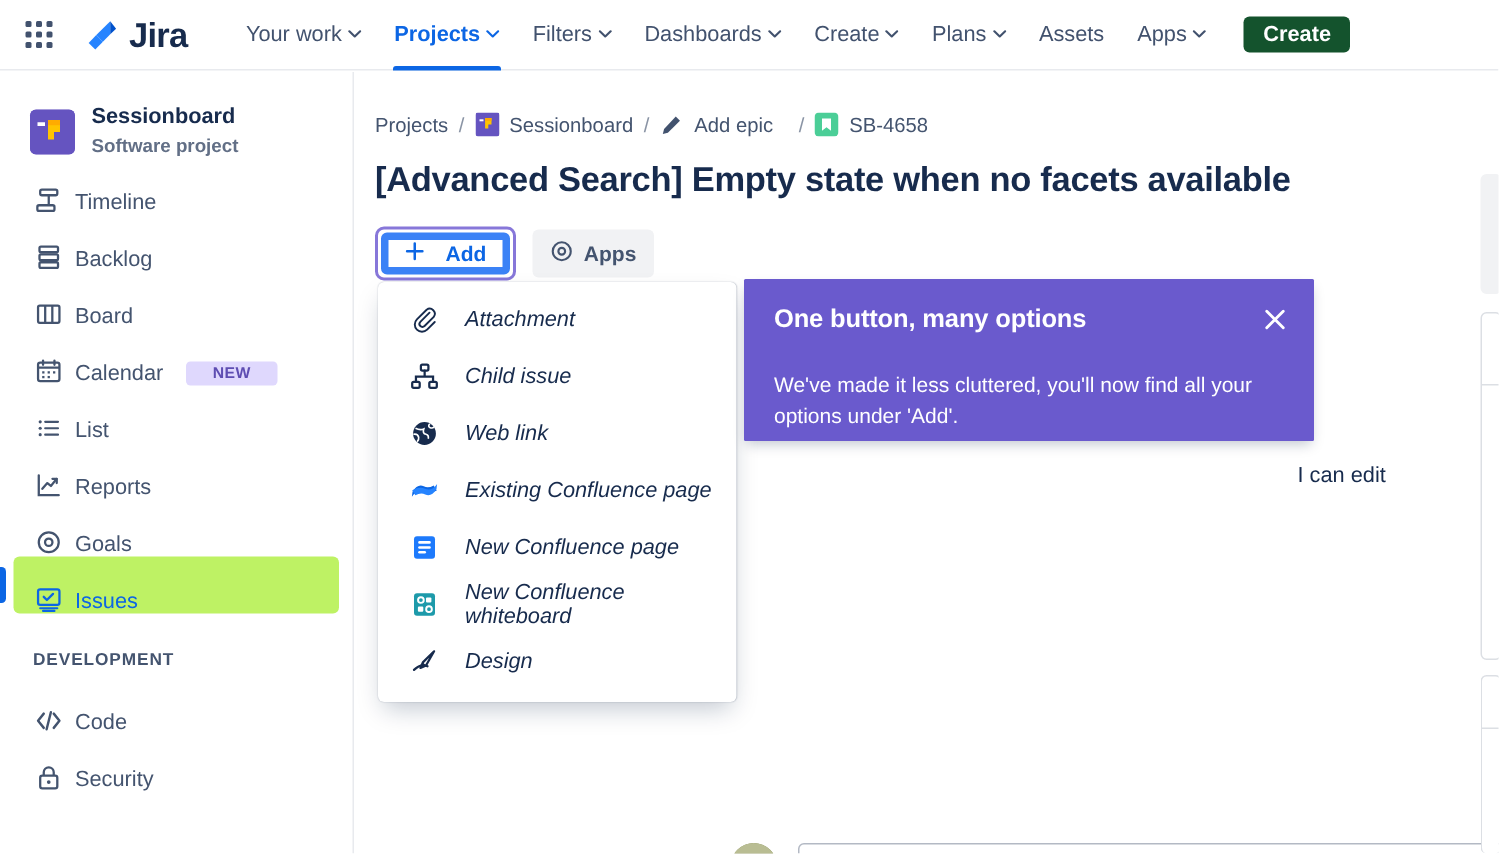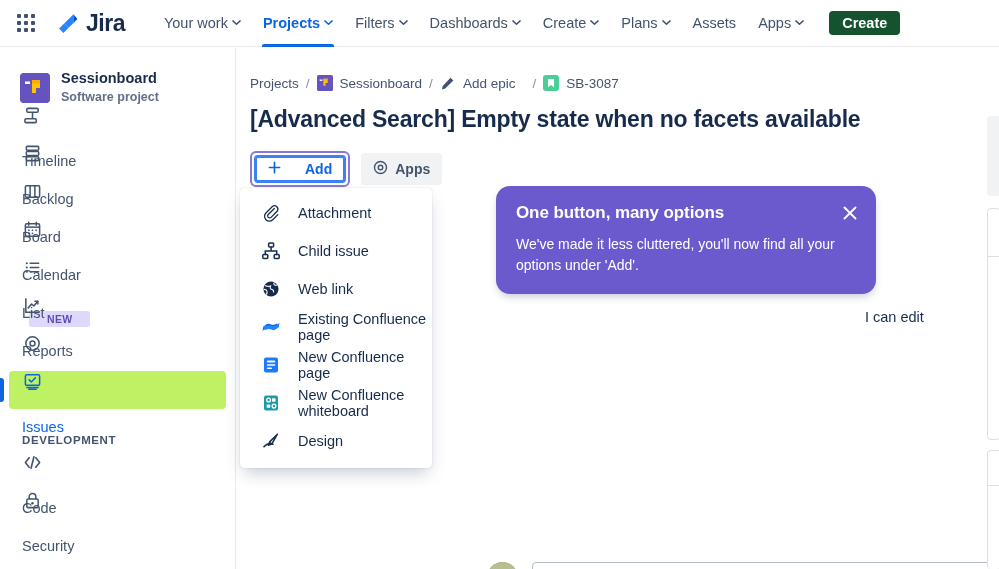--- a/index.html
+++ b/index.html
@@ -74,23 +74,23 @@
   }
   .proj-name { font-size: 14.5px; font-weight: 700; color: #172b4d; line-height: 16px; }
   .proj-sub { font-size: 12.5px; color: #626f86; line-height: 16px; margin-top: 3px; font-weight: bold;}
   .section-label {
     font-size: 11.5px; font-weight: 700; letter-spacing: 0.6px;
     color: #44546f; padding: 0 0 0 22px; margin-top: 25px; margin-bottom: 6px;
   }
   .nav-list { padding: 0 9px; }
   .side-item {
     position: relative;
-    display: flex; align-items: flex-start; gap: 28px;
+    display: flex; align-items: flex-end; gap: 8px;
     height: 38px; padding-left: 13px; border-radius: 4px;
-    font-size: 14.5px; color: #44546f; cursor: pointer; flex-direction: column;
+    font-size: 14.5px; color: #44546f; cursor: pointer;
   }
   .side-item .sicon { width: 20px; height: 20px; flex: none; display:flex; align-items:center; justify-content:center;}
   .side-item.selected { background: #bef264; color: #0c66e4; font-weight: 500; }
   .side-item.selected::before {
     content: ""; position: absolute; left: -9px; top: 7px;
     width: 4px; height: 24px; background: #0c66e4; border-radius: 0 3px 3px 0;
   }
   .badge-new {
     background: #dfd8fd; color: #5e4db2;
     font-size: 10.5px; font-weight: 700; letter-spacing: .3px;
@@ -114,61 +114,61 @@
     padding: 15px 0 0 13px;
     font-size: 23px; font-weight: 600; color: #172b4d;
     letter-spacing: -0.2px; white-space: nowrap;
   }
   .action-row { display: flex; align-items: center; gap: 11px; padding: 18px 0 0 13px; }
   .add-btn-wrap {
     border: 2px solid #8777d9; border-radius: 6px; padding: 2px;
     display: inline-block;
   }
   .add-btn {
-    display: flex; align-items: center; gap: 24px;
-    background: #fff; border: 3px solid #3b82f6; border-radius: 4px;
+    display: flex; align-items: center; gap: 14px;
+    background: #fff; border: 5px solid #3b82f6; border-radius: 4px;
     height: 28px; padding: 0 11px;
     color: #0c66e4; font-size: 14px; font-weight: 600;
     font-family: "Liberation Sans", sans-serif;
     cursor: pointer;
   }
   .apps-btn {
     display: flex; align-items: center; gap: 7px;
     background: #f1f2f4; border: none; border-radius: 4px;
     height: 32px; padding: 0 12px;
     color: #44546f; font-size: 14px; font-weight: 600;
     font-family: "Liberation Sans", sans-serif;
     cursor: pointer;
   }
 
   
   .dropdown {
-    position: absolute; left: 240px; top: 188px; width: 192px;
+    position: absolute; left: 252px; top: 188px; width: 239px;
     background: #fff; border-radius: 4px;
     box-shadow: 0 0 1px rgba(9,30,66,.31), 0 8px 16px -4px rgba(9,30,66,.25);
-    padding: 6px 0 8px 0; z-index: 30;
+    padding: 6px 0 8px 0; z-index: 30; font-style: italic;
   }
   .dd-item {
     display: flex; align-items: center; gap: 16px;
     height: 38px; padding-left: 20px;
     font-size: 14.5px; color: #172b4d; cursor: pointer;
   }
   .dd-ico { width: 22px; height: 22px; flex: none; display:flex;align-items:center;justify-content:center;}
 
   
   .tooltip {
     position: absolute; left: 496px; top: 186px;
     width: 380px; height: 108px;
     background: #6a5acd; color: #fff;
-    border-radius: 14px; padding: 17px 20px 0 20px;
+    border-radius: 1px; padding: 17px 20px 0 20px;
     z-index: 40;
     box-shadow: 0 4px 8px -2px rgba(9,30,66,.25);
   }
   .tt-title { font-size: 17px; font-weight: 700; letter-spacing: -.1px; }
-  .tt-body { font-size: 14px; line-height: 21px; margin-top: 11px; max-width: 330px; }
+  .tt-body { font-size: 14px; line-height: 21px; margin-top: 23px; max-width: 330px; }
   .tt-close {
     position: absolute; right: 16px; top: 17px;
     width: 20px; height: 20px; cursor: pointer;
   }
 
   
   .bg-text {
     position: absolute; font-size: 14.5px; color: #172b4d; white-space: nowrap;
   }
   .comment-row {
@@ -446,21 +446,21 @@
           </svg>
       </span>
       <span class="crumb">Add epic</span>
       <span class="crumb-sep" style="margin-left:10px">/</span>
       <span class="crumb-ico">
         <svg width="16" height="16" viewBox="0 0 16 16">
             <rect width="16" height="16" rx="3" fill="#4bce97"></rect>
             <path d="M5 4 h6 v8.2 l-3-2.3 l-3 2.3 z" fill="#fff"></path>
           </svg>
       </span>
-      <span class="crumb">SB-3087</span>
+      <span class="crumb">SB-4658</span>
     </div>
 
     <div class="page-title">[Advanced Search] Empty state when no facets available</div>
 
     <div class="action-row">
       <span class="add-btn-wrap">
         <button class="add-btn">
           <span>
             <svg width="13" height="13" viewBox="0 0 14 14">
                 <path d="M7 1.5 v11 M1.5 7 h11" stroke="#0c66e4" stroke-width="1.8" stroke-linecap="round"></path>

